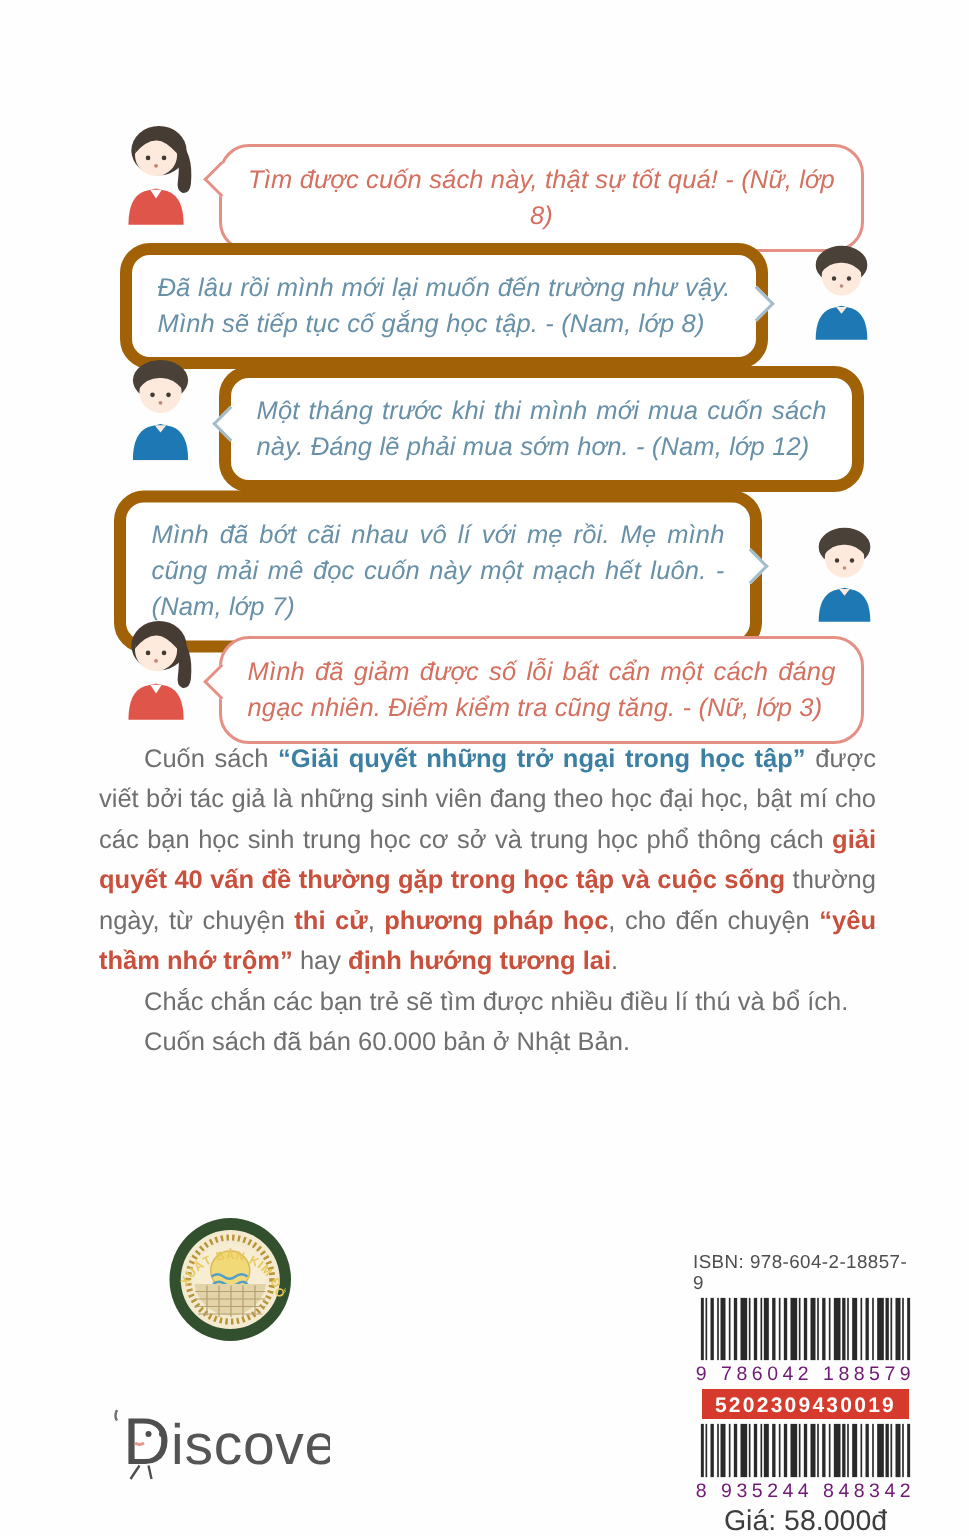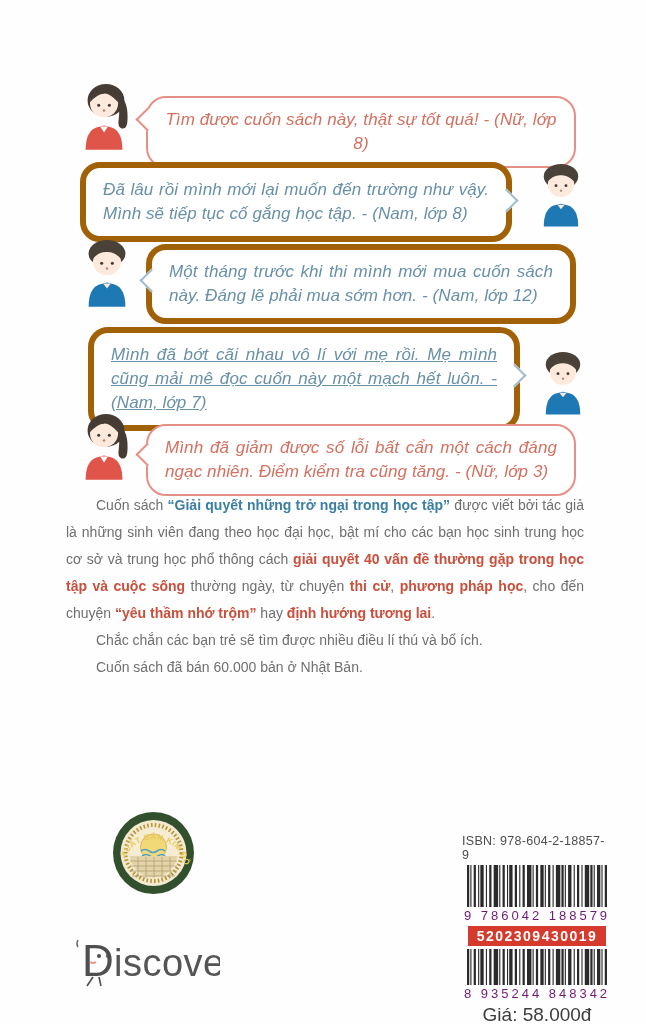--- a/index.html
+++ b/index.html
@@ -9,21 +9,21 @@
     font-family:"Liberation Sans", sans-serif;
   }
   
   .bubble{
     position:absolute;box-sizing:border-box;
     background:#fff;border-radius:20px;
     padding:10px 17px;font-size:17px;line-height:24px;
     font-style:italic;font-weight:500;letter-spacing:.1px;margin-top:12px;
   }
   .bubble.red{border:2px solid #e59085;color:#d4705f;}
-  .bubble.blue{border:6px solid #a16207;color:#6890a7;}
+  .bubble.blue{border:8px solid #a16207;color:#6890a7;}
   .bubble.center{text-align:center;}
   .bubble.just{text-align:justify;}
   .bubble::after{
     content:'';position:absolute;width:15px;height:15px;background:#fff;
     top:var(--tt,18px);
   }
   .bubble.tail-left::after{
     left:-9px;transform:rotate(45deg);
     border-left:2px solid;border-bottom:2px solid;
   }
@@ -31,21 +31,21 @@
     right:-9px;transform:rotate(45deg);
     border-right:2px solid;border-top:2px solid;
   }
   .bubble.red::after{border-color:#e59085;}
   .bubble.blue::after{border-color:#a3bcca;}
   
   .avatar{position:absolute;}
   
   .desc{
     position:absolute;left:66px;top:492px;width:518px;
-    color:#6f6f6f;font-size:14px;line-height:27px;font-weight:500;
+    color:#6f6f6f;font-size:17px;line-height:27px;font-weight:500;
   }
   .desc p{margin:0;text-indent:30px;text-align:justify;}
   .hb{color:#3b7fa3;font-weight:bold;}
   .hr{color:#c8503c;font-weight:bold;}
   
   .publisher-logo{position:absolute;left:112px;top:811px;}
   .discover{position:absolute;left:70px;top:930px;}
   .retail{
     position:absolute;left:462px;top:818px;width:150px;
     display:flex;flex-direction:column;align-items:center;margin-top:16px;
@@ -153,21 +153,21 @@
 
   <div class="avatar" style="left:76px;top:233px;">
     <svg width="62" height="74">
         <use href="#av-boy"></use>
       </svg>
   </div>
   <div class="bubble blue just tail-left" style="left:146px;top:232px;width:430px;--tt:22px;">
     <span>Một tháng trước khi thi mình mới mua cuốn sách này. Đáng lẽ phải mua sớm hơn. - (Nam, lớp 12)</span>
   </div>
 
-  <div class="bubble blue just tail-right" style="left:88px;top:315px;width:432px;text-decoration:underline;--tt:34px;">
+  <div class="bubble blue just tail-right" style="left:76px;top:315px;width:432px;--tt:34px;">
     <span>Mình đã bớt cãi nhau vô lí với mẹ rồi. Mẹ mình cũng mải mê đọc cuốn này một mạch hết luôn. - (Nam, lớp 7)</span>
   </div>
   <div class="avatar" style="left:534px;top:345px;">
     <svg width="58" height="70">
         <use href="#av-boy"></use>
       </svg>
   </div>
 
   <div class="avatar" style="left:74px;top:406px;">
     <svg width="62" height="74">

